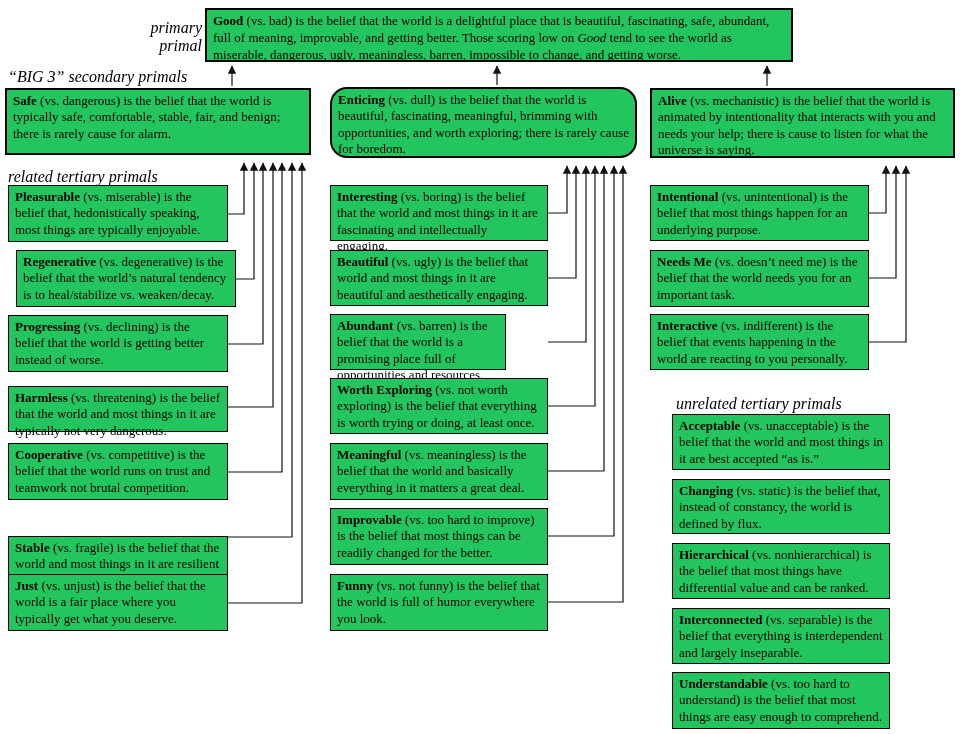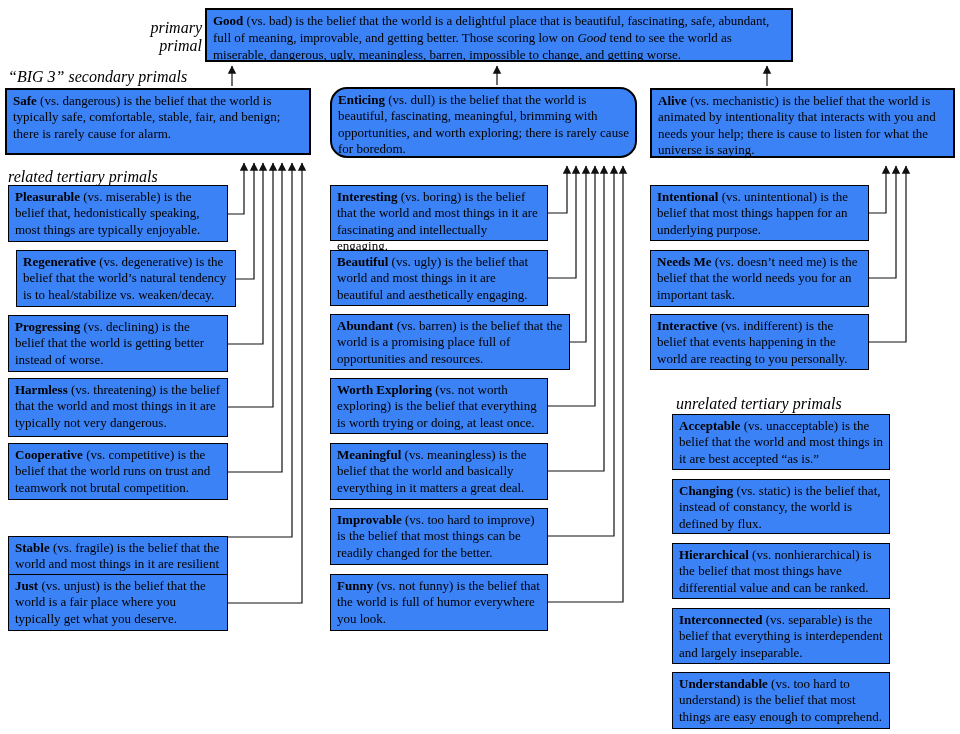--- a/index.html
+++ b/index.html
@@ -1,20 +1,20 @@
 <!DOCTYPE html>
 <html><head>
 <meta charset="utf-8">
 <style>
   html,body{margin:0;padding:0;background:#fff;}
   .canvas{position:relative;width:960px;height:734px;background:#fff;
           font-family:"Liberation Serif","DejaVu Serif",serif;color:#000;overflow:hidden;}
   .lbl{position:absolute;font-style:italic;font-size:16px;line-height:1.15;white-space:nowrap;}
   .lbl.wrap{white-space:normal;text-align:right;}
-  .box{position:absolute;border:1.5px solid #000;background:#3b82f6;
+  .box{position:absolute;border:1.5px solid #000;background:#22c55e;
        padding:3px 6px;font-size:13px;line-height:1.25;box-sizing:border-box;}
   .box.b2{border-width:2px;}
   .box b{font-weight:bold;}
   .box i{font-style:italic;}
   svg.conn{position:absolute;left:0;top:0;pointer-events:none;}
 </style>
 </head>
 <body>
 
 <div class="canvas">
@@ -78,40 +78,40 @@
 
   <div class="box" style="left:8px;top:185px;width:220px;height:57px;">
     <b>Pleasurable</b><span> (vs. miserable) is the belief that, hedonistically speaking, most things are typically enjoyable.</span>
   </div>
   <div class="box" style="left:16px;top:250px;width:220px;height:57px;">
     <b>Regenerative</b><span> (vs. degenerative) is the belief that the world’s natural tendency is to heal/stabilize vs. weaken/decay.</span>
   </div>
   <div class="box" style="left:8px;top:315px;width:220px;height:57px;">
     <b>Progressing</b><span> (vs. declining) is the belief that the world is getting better instead of worse.</span>
   </div>
-  <div class="box" style="left:8px;top:378px;width:220px;height:59px;">
+  <div class="box" style="left:8px;top:386px;width:220px;height:46px;">
     <b>Harmless</b><span> (vs. threatening) is the belief that the world and most things in it are typically not very dangerous.</span>
   </div>
   <div class="box" style="left:8px;top:443px;width:220px;height:57px;">
     <b>Cooperative</b><span> (vs. competitive) is the belief that the world runs on trust and teamwork not brutal competition.</span>
   </div>
   <div class="box" style="left:8px;top:536px;width:220px;height:57px;">
     <b>Stable</b><span> (vs. fragile) is the belief that the world and most things in it are resilient instead of frail or easily destroyed.</span>
   </div>
   <div class="box" style="left:8px;top:574px;width:220px;height:57px;">
     <b>Just</b><span> (vs. unjust) is the belief that the world is a fair place where you typically get what you deserve.</span>
   </div>
 
   <div class="box" style="left:330px;top:185px;width:218px;height:56px;">
     <b>Interesting</b><span> (vs. boring) is the belief that the world and most things in it are fascinating and intellectually engaging.</span>
   </div>
   <div class="box" style="left:330px;top:250px;width:218px;height:56px;">
     <b>Beautiful</b><span> (vs. ugly) is the belief that world and most things in it are beautiful and aesthetically engaging.</span>
   </div>
-  <div class="box" style="left:330px;top:314px;width:240px;height:56px;">
+  <div class="box" style="left:330px;top:314px;width:176px;height:56px;">
     <b>Abundant</b><span> (vs. barren) is the belief that the world is a promising place full of opportunities and resources.</span>
   </div>
   <div class="box" style="left:330px;top:378px;width:218px;height:56px;">
     <b>Worth Exploring</b><span> (vs. not worth exploring) is the belief that everything is worth trying or doing, at least once.</span>
   </div>
   <div class="box" style="left:330px;top:443px;width:218px;height:57px;">
     <b>Meaningful</b><span> (vs. meaningless) is the belief that the world and basically everything in it matters a great deal.</span>
   </div>
   <div class="box" style="left:330px;top:508px;width:218px;height:57px;">
     <b>Improvable</b><span> (vs. too hard to improve) is the belief that most things can be readily changed for the better.</span>

